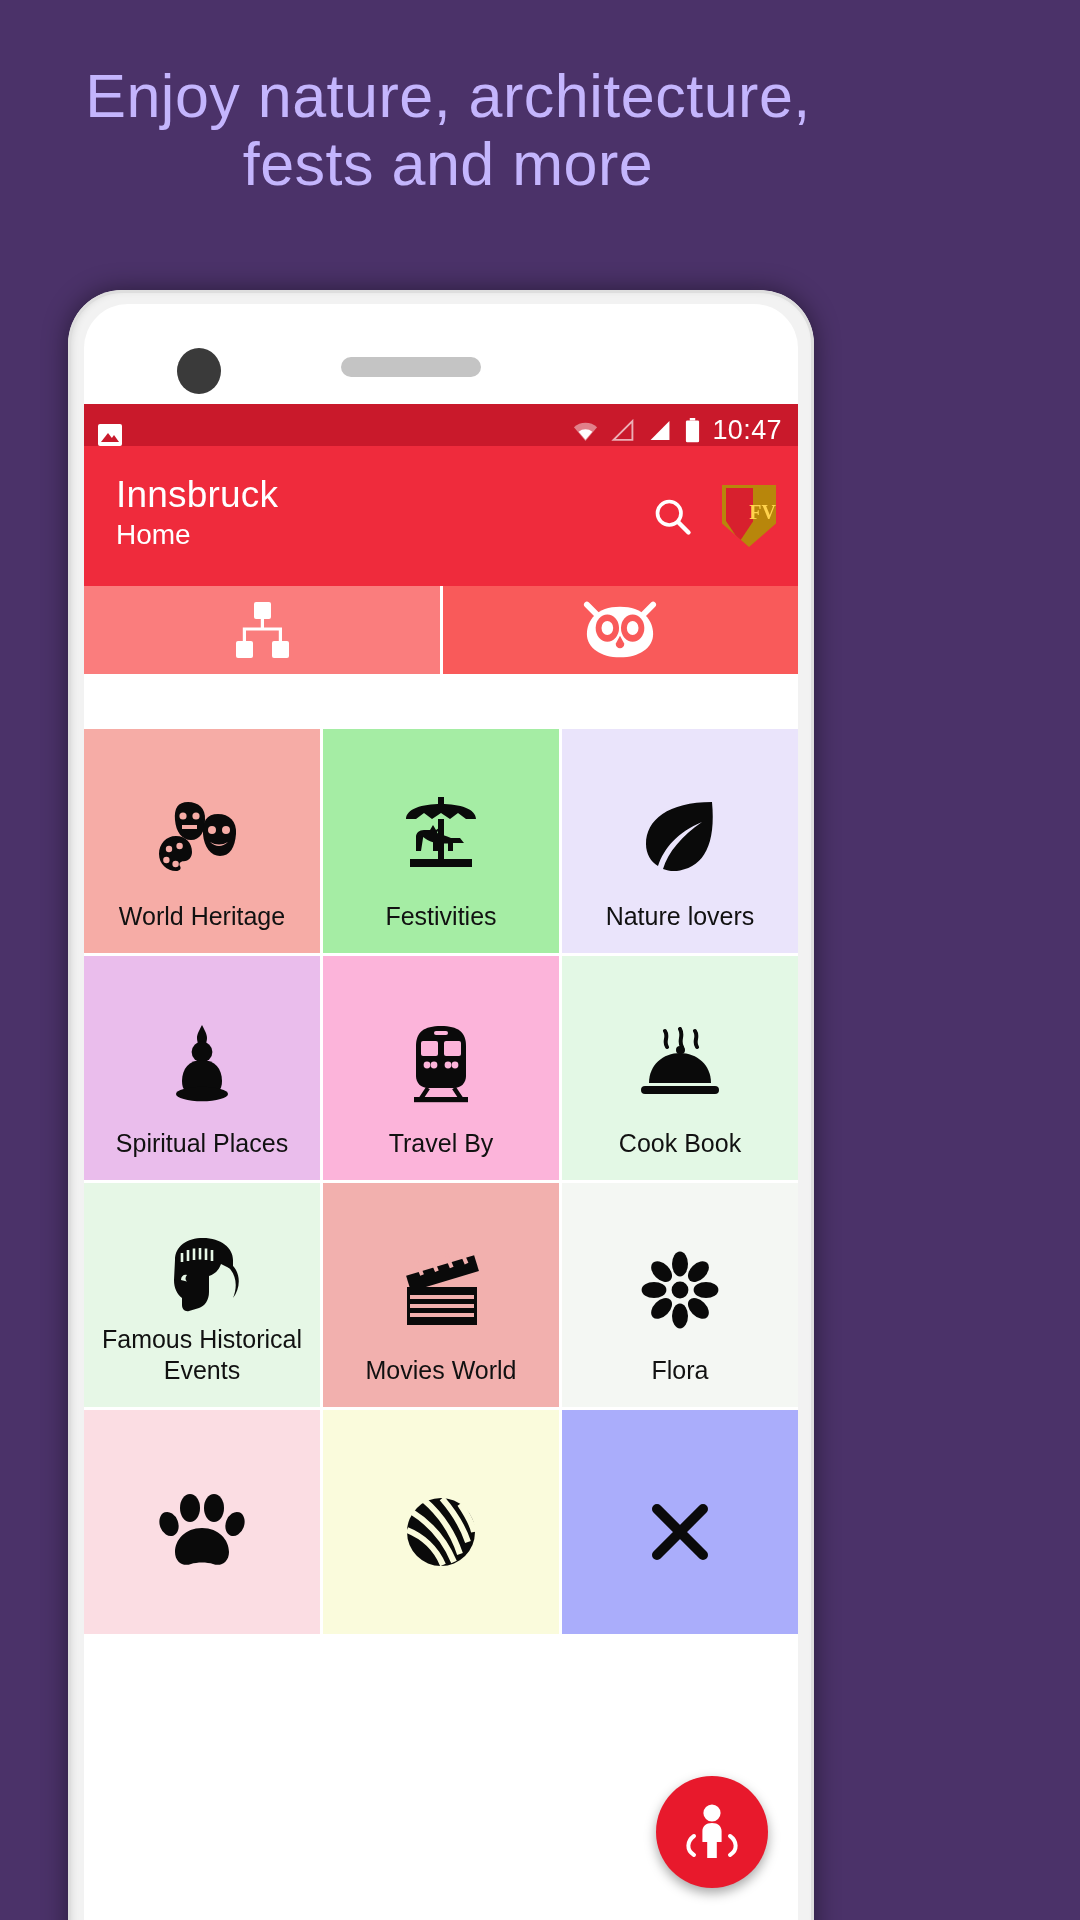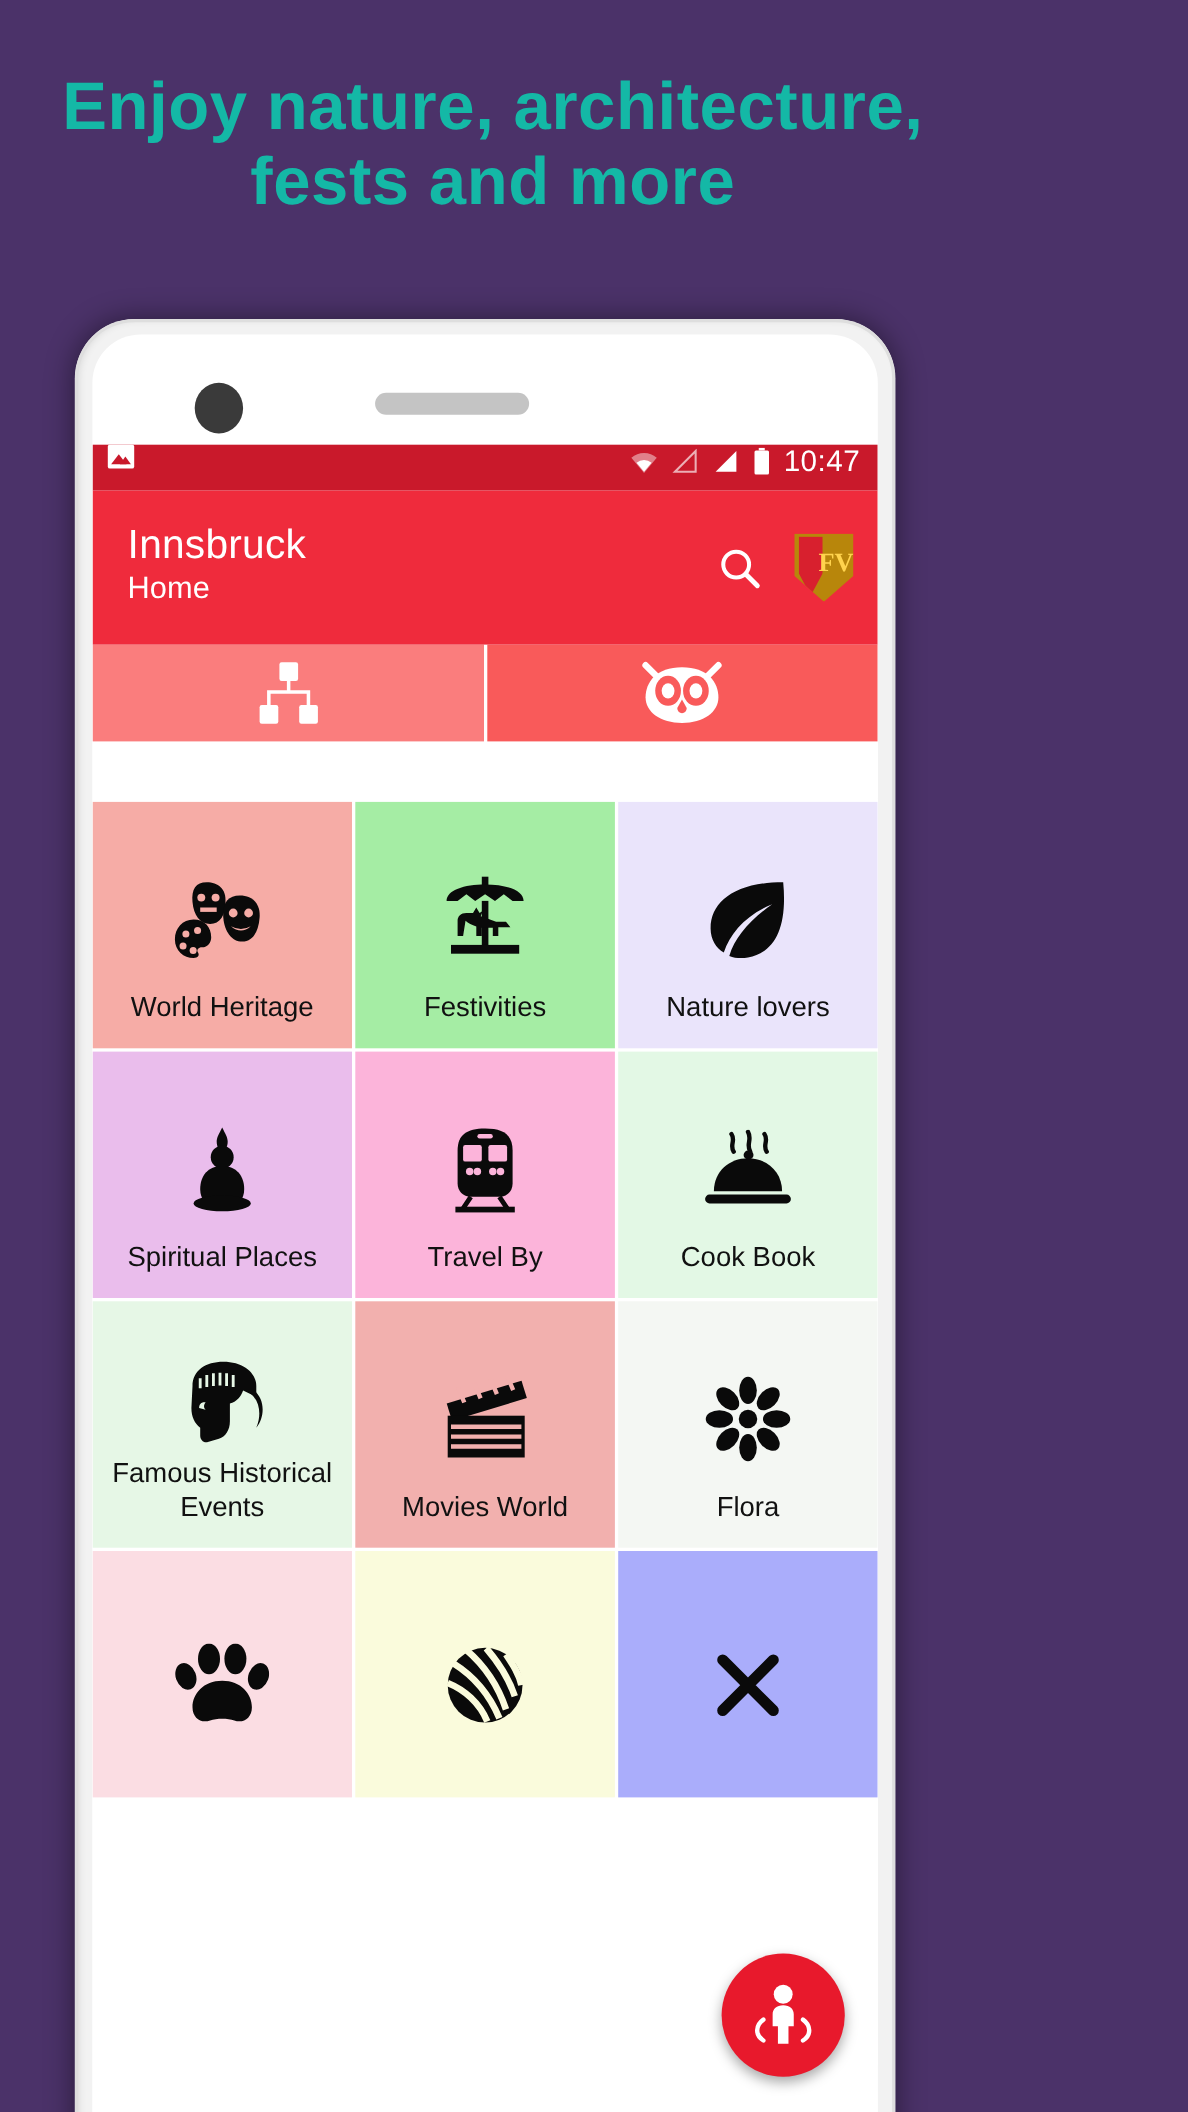--- a/index.html
+++ b/index.html
@@ -7,25 +7,25 @@
     width: 1080px; height: 1920px;
     overflow: hidden;
     font-family: "Liberation Sans", sans-serif;
   }
   body { background: #4b3269; position: relative; }
 
   
   .promo {
     position: absolute; top: 62px; left: 0; width: 896px;
     text-align: center;
-    color: #14b8a6;
+    color: #c4b5fd;
     font-size: 61px;
     line-height: 1.12;
     letter-spacing: 0.5px;
-    font-weight: 700;
+    font-weight: 400;
   }
 
   
   .phone {
     position: absolute;
     left: 68px; top: 290px;
     width: 746px; height: 1660px;
     background: #f2f2f2;
     border-radius: 54px 54px 0 0;
     box-shadow: 0 0 26px rgba(0,0,0,.45);
@@ -60,21 +60,21 @@
   .screen {
     position: absolute; left: 0; top: 100px;
     width: 714px; height: 1546px;
     background: #ffffff;
     overflow: hidden;
   }
 
   
   .statusbar {
     height: 42px; background: #c9192b;
-    display: flex; align-items: flex-start;
+    display: flex; align-items: flex-end;
     padding: 0 16px 0 14px;
     color: #ffffff;
   }
   .sb-left { display: flex; align-items: center; gap: 8px; }
   .sb-right { margin-left: auto; display: flex; align-items: center; gap: 11px; }
   .sb-time { font-size: 27px; font-weight: 400; letter-spacing: .4px; }
 
   .ic-photo {
     width: 24px; height: 22px; background: #ffffff; border-radius: 2px;
     position: relative;
@@ -111,21 +111,21 @@
     clip-path: polygon(0% 0%, 100% 0%, 100% 62%, 50% 100%, 0% 62%);
     display:flex; align-items:center; justify-content:center;
   }
   .shield-in {
     position:absolute; left:4px; top:3px; width:46px; height:54px;
     background:#d8202e;
     clip-path: polygon(0% 0%, 100% 0%, 100% 62%, 50% 100%, 0% 62%);
   }
   .shield span {
     position:relative; z-index:2; color:#ffd34d;
-    font-size:24px; font-weight:700; font-family:"Liberation Serif", serif;
+    font-size:20px; font-weight:700; font-family:"Liberation Serif", serif;
     line-height:1; margin-bottom:9px;
   }
 
   
   .tabs { display:flex; height:88px; }
   .tab { flex:1; display:flex; align-items:center; justify-content:center; }
   .tab.sel   { background:#fa7d7d; }
   .tab.unsel { background:#f95a5a; }
   .tab-sep { width:3px; background:#ffffff; }
   .tab-labels { display:flex; height:52px; background:#fff; }

